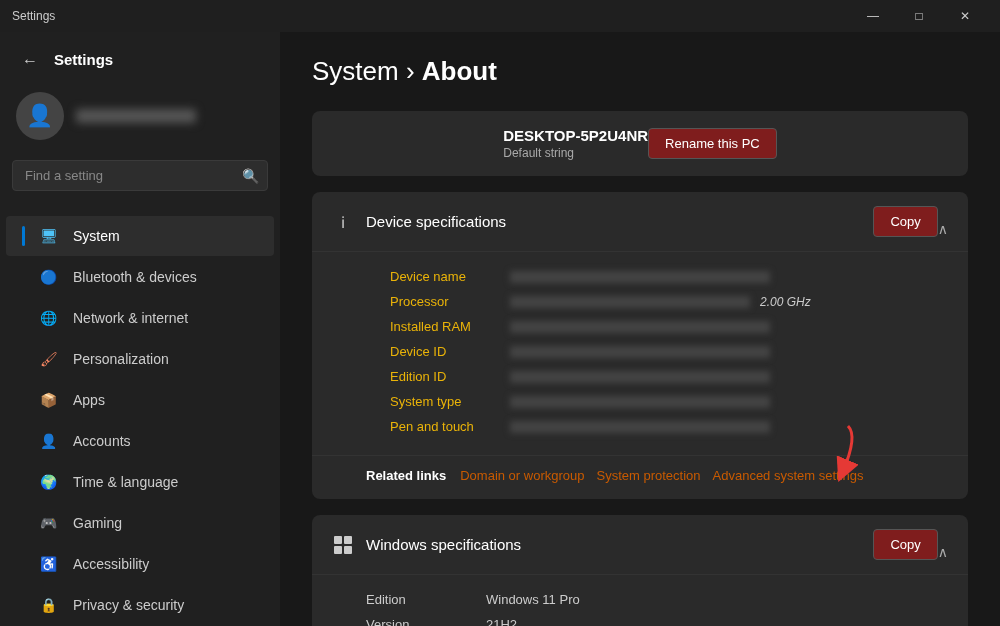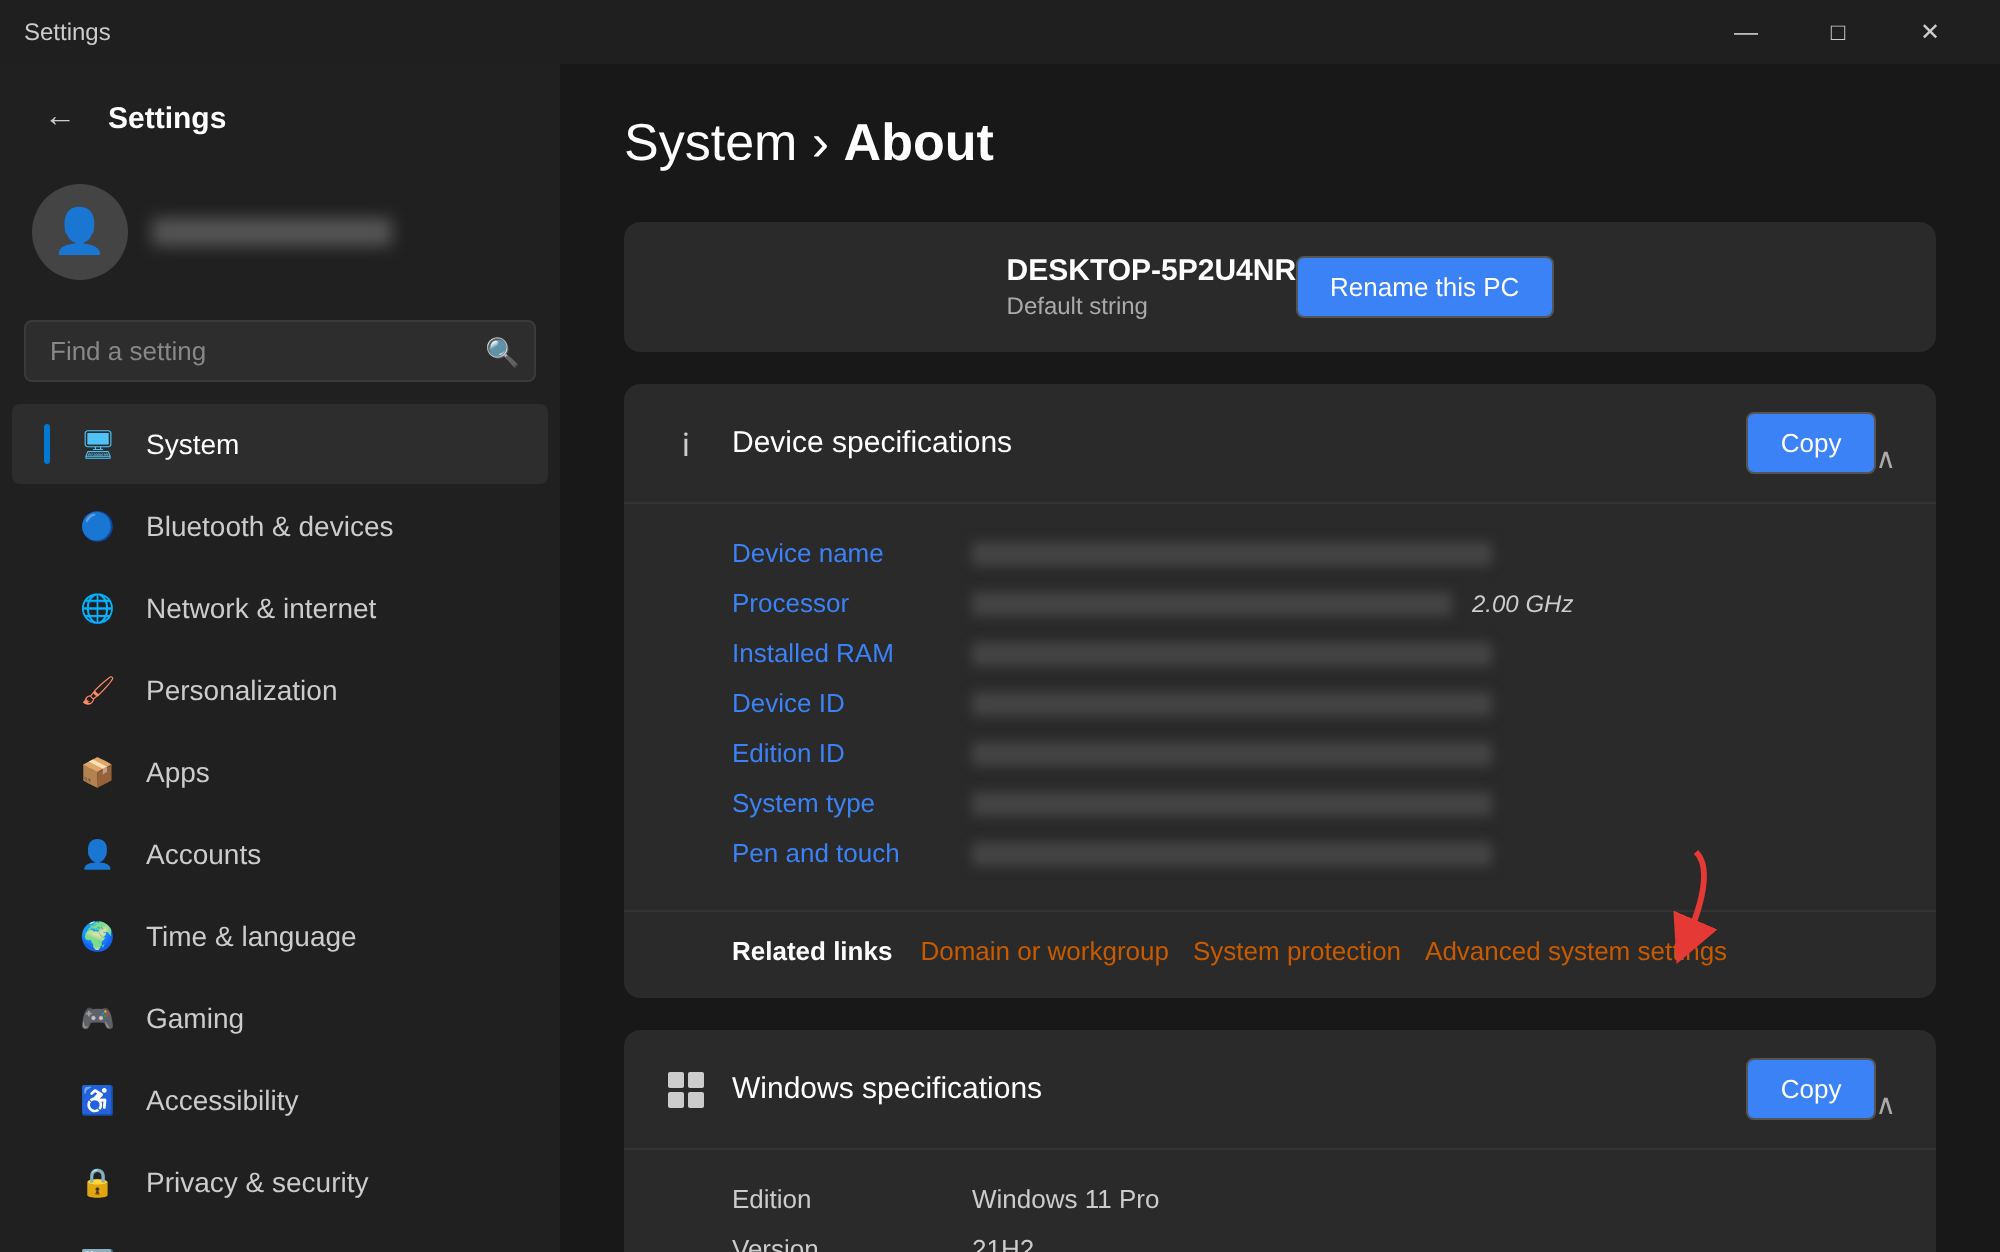--- a/index.html
+++ b/index.html
@@ -103,21 +103,21 @@
     }
     .user-name-blurred {
       width: 120px;
       height: 14px;
       background: #555;
       border-radius: 3px;
       filter: blur(4px);
     }
 
     .search-box {
-      margin: 4px 12px 10px;
+      margin: 4px 12px 24px;
       position: relative;
     }
     .search-input {
       width: 100%;
       background: #2d2d2d;
       border: 1px solid #3a3a3a;
       border-radius: 4px;
       color: #ccc;
       padding: 7px 36px 7px 12px;
       font-size: 13px;
@@ -194,21 +194,21 @@
       color: #fff;
       font-size: 15px;
       font-weight: 600;
     }
     .pc-sub-text {
       color: #aaa;
       font-size: 12px;
       margin-top: 2px;
     }
     .btn-outline {
-      background: #3b82f6;
+      background: #7f1d1d;
       border: 1px solid #555;
       color: #fff;
       padding: 7px 16px;
       border-radius: 4px;
       cursor: pointer;
       font-size: 13px;
     }
 
     
     .section-card {
@@ -261,23 +261,24 @@
     .spec-rows {
       padding: 12px 20px 16px 54px;
     }
     .spec-row {
       display: flex;
       align-items: center;
       padding: 5px 0;
       font-size: 13px;
     }
     .spec-label {
-      color: #3b82f6;
+      color: #eab308;
       width: 120px;
       flex-shrink: 0;
+      margin-left: 24px;
     }
     .spec-value {
       color: #888;
       flex: 1;
       height: 12px;
       background: #444;
       border-radius: 2px;
       filter: blur(3px);
       margin-right: 40px;
     }

